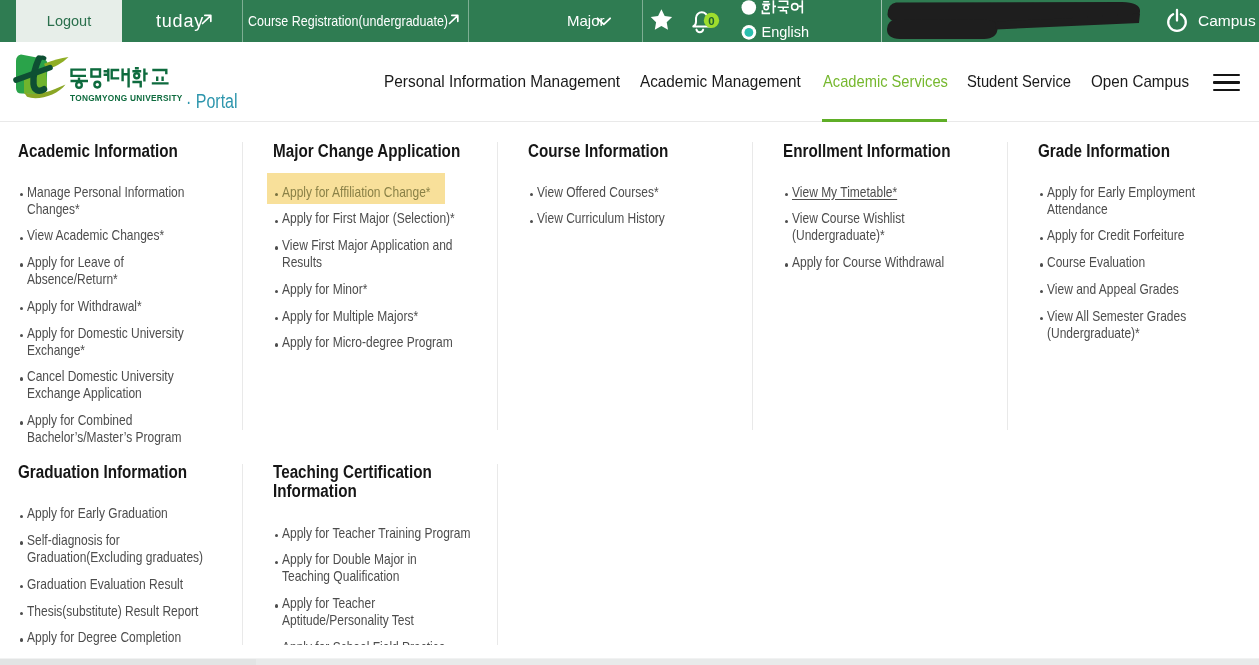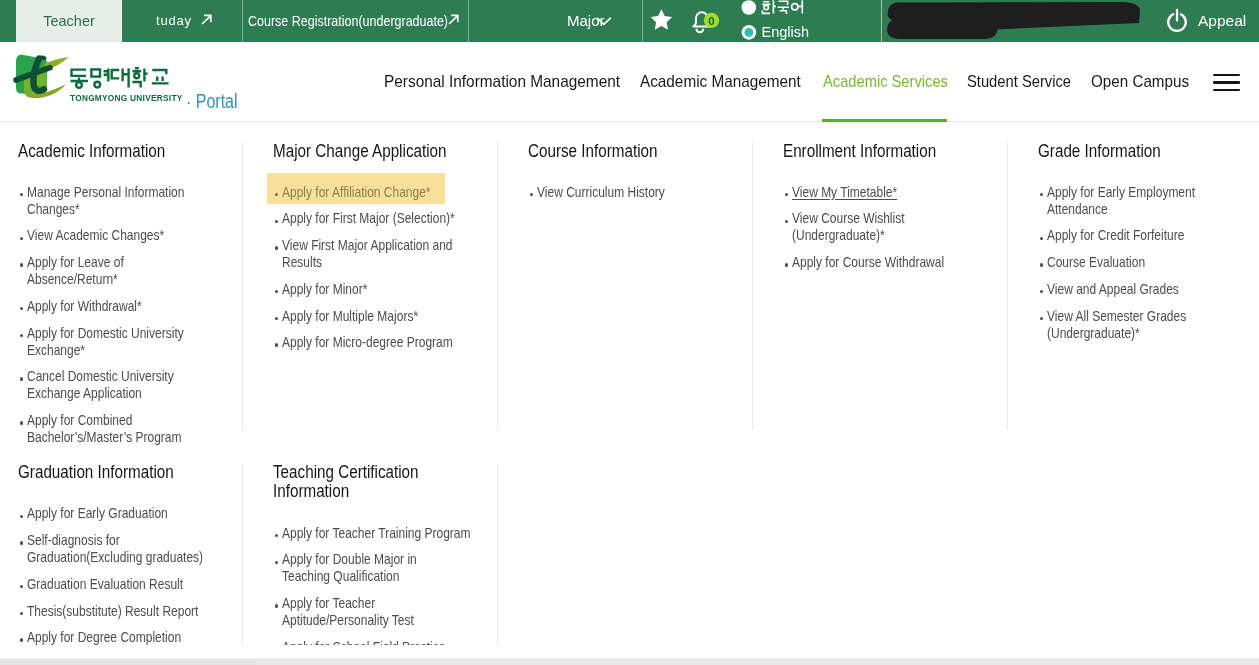--- a/index.html
+++ b/index.html
@@ -13,46 +13,46 @@
 .header { position:absolute; left:0; top:42px; width:1259px; height:79.5px; background:#fff;
   border-bottom:1px solid #e9e9e9; }
 .nav { position:absolute; white-space:nowrap; font-size:17px; color:#1a1a1a; line-height:1;
   transform-origin:0 0; }
 .navunder { position:absolute; left:822px; top:76.5px; width:125px; height:3px; background:#5fae27; }
 .ham div { position:absolute; left:1213px; width:26.5px; height:2.6px; background:#141414; border-radius:1px; }
 .panel { position:absolute; left:0; top:121.5px; width:1259px; height:536px; background:#fff; overflow:hidden; }
 .pcontent { position:absolute; left:0; top:0; width:1259px; height:523px; overflow:hidden; }
 .band { position:absolute; left:0; top:657.5px; width:1259px; height:7.5px; background:#e8eaea; border-top:1px solid #f1f2f2; }
 .col { position:absolute; width:250px; }
-.col h3 { font-size:17.5px; font-weight:normal; line-height:19.3px; color:#161616; margin:0 0 22px 0; }
+.col h3 { font-size:17.5px; font-weight:bold; line-height:19.3px; color:#161616; margin:0 0 22px 0; }
 .col h3 .ht { display:inline-block; transform:scaleX(0.87); transform-origin:0 0; white-space:nowrap; }
 .col ul { list-style:none; }
 .col li { position:relative; padding-left:8.5px; font-size:15px; line-height:17px; color:#4d4d4d;
   margin-bottom:9.7px; }
 .col li::before { content:""; position:absolute; left:1.5px; top:10.2px; width:3.4px; height:3.4px;
   border-radius:50%; background:#4d4d4d; }
 .col li .t { display:inline-block; transform:scaleX(0.8); transform-origin:0 0; white-space:nowrap; }
 .col li u { text-decoration:underline; text-underline-offset:2px; }
 .col li.hl::before { background:#77713f; }
 .col li .olv { color:#8a8147; }
 .hlbg { position:absolute; left:266.5px; top:51.5px; width:178.5px; height:31px; background:#f8e09a; }
 .vd { position:absolute; width:1px; background:#e9e9e9; }
 svg { position:absolute; left:0; top:0; overflow:visible; }
 </style></head>
 <body>
 <div class="topbar">
-  <div class="ptab">Teacher</div>
+  <div class="ptab">Logout</div>
   <div class="sep" style="left:242px"></div>
   <div class="sep" style="left:468px"></div>
   <div class="sep" style="left:642px"></div>
   <div class="sep" style="left:881px; background:rgba(235,242,238,0.6)"></div>
-  <div class="tb" style="left:156px; font-size:13px; letter-spacing:0.8px">tuday</div>
+  <div class="tb" style="left:156px; font-size:18px; letter-spacing:0.8px">tuday</div>
   <div class="tb" style="left:248px; font-size:15px; transform:scaleX(0.833); transform-origin:0 50%">Course Registration(undergraduate)</div>
   <div class="tb" style="left:567px; font-size:15px">Major</div>
-  <div class="tb" style="left:1198px; font-size:15.5px">Appeal</div>
+  <div class="tb" style="left:1198px; font-size:15.5px">Campus</div>
   <svg width="1259" height="42" viewBox="0 0 1259 42">
     <g stroke="#fff" stroke-width="1.7" fill="none" stroke-linecap="round" stroke-linejoin="round">
       <path d="M202.5,23.5 L210.5,15.8 M204.8,15.3 L210.8,15.3 L210.8,21.3"></path>
       <path d="M449.5,23.5 L457.5,15.8 M451.8,15.3 L457.8,15.3 L457.8,21.3"></path>
       <path d="M597.5,18.3 L603.8,24.3 L610.1,18.3" stroke-width="1.8"></path>
     </g>
     <polygon fill="#fff" points="661.4,9.2 664.7,16.1 672.1,17.1 666.7,22.3 668.0,29.7 661.4,26.0 654.8,29.7 656.1,22.3 650.7,17.1 658.1,16.1"></polygon>
     <g stroke="#fff" stroke-width="2" fill="none" stroke-linecap="round">
       <path d="M693.3,26.5 c2,-1.1 2.7,-2.7 2.7,-4.8 v-3.6 a5.8,5.9 0 0 1 11.6,0 v3.6 c0,2.1 0.7,3.7 2.7,4.8 z" stroke-linejoin="round"></path>
       <path d="M696.4,29.6 a3.5,3.5 0 0 0 6.8,0"></path>
@@ -142,20 +142,21 @@
           <li class=""><span class="t">Apply for First Major (Selection)*</span></li>
           <li class=""><span class="t">View First Major Application and<br>Results</span></li>
           <li class=""><span class="t">Apply for Minor*</span></li>
           <li class=""><span class="t">Apply for Multiple Majors*</span></li>
           <li class=""><span class="t">Apply for Micro-degree Program</span></li>
         </ul>
       </div>
       <div class="col" style="left:528px;top:20px">
         <h3><span class="ht">Course Information</span></h3>
         <ul>
+          <li class=""><span class="t">View Offered Courses*</span></li>
           <li class=""><span class="t">View Curriculum History</span></li>
         </ul>
       </div>
       <div class="col" style="left:783px;top:20px">
         <h3><span class="ht">Enrollment Information</span></h3>
         <ul>
           <li class=""><span class="t"><u>View My Timetable*</u></span></li>
           <li class=""><span class="t">View Course Wishlist<br>(Undergraduate)*</span></li>
           <li class=""><span class="t">Apply for Course Withdrawal</span></li>
         </ul>

